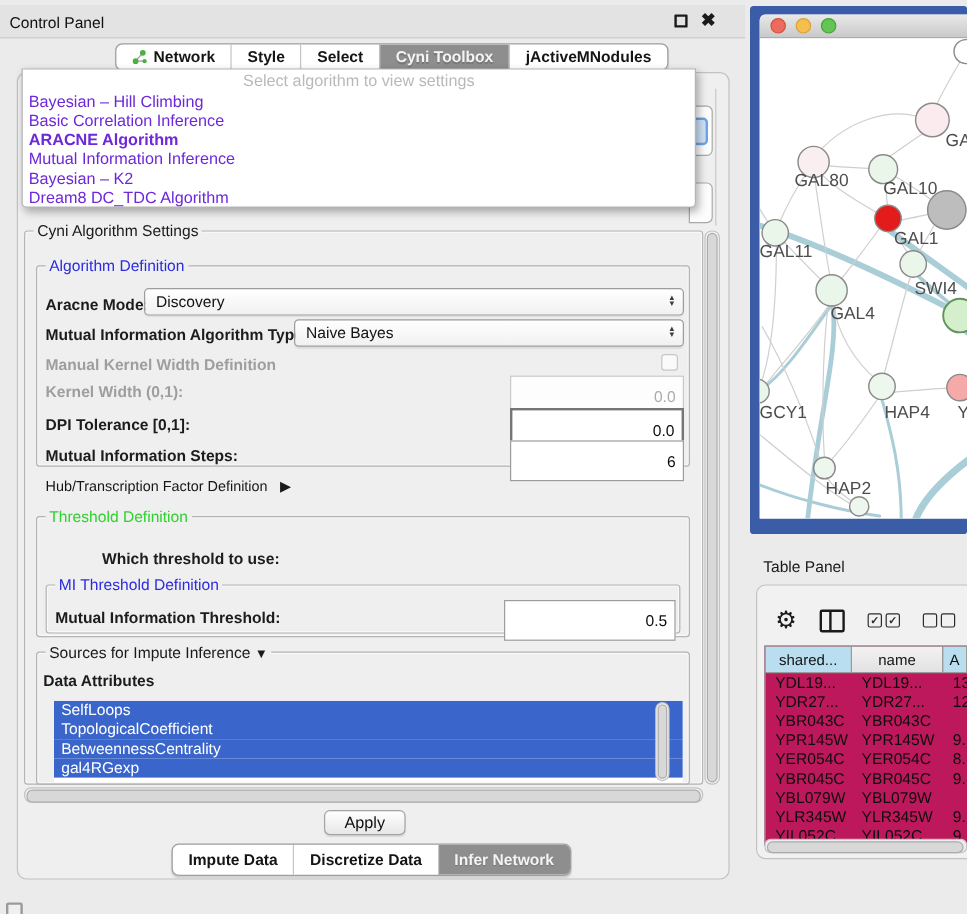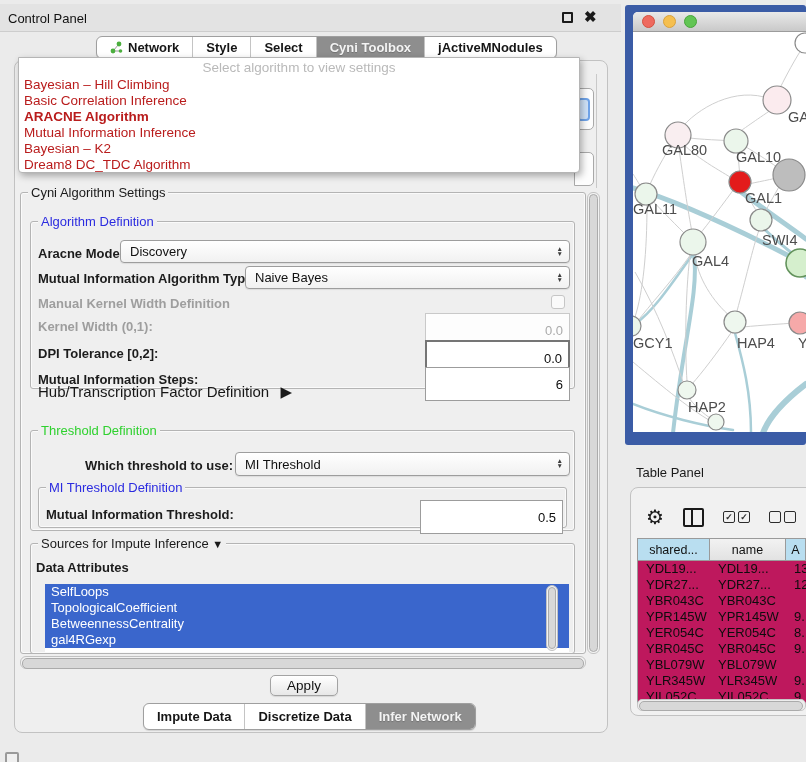--- a/index.html
+++ b/index.html
@@ -18,21 +18,21 @@
   .seg>div:first-child{border-left:none;align-items:center;}
   .seg>div.sel{background:#8e8e8e;color:#f4f4f4;text-shadow:0 1px 1px rgba(0,0,0,.2);}
   .topseg{left:96px;top:36px;height:23px;}
   .topseg>div{line-height:23px;}
   .botseg{left:143px;top:703px;height:27px;}
   .card{left:14px;top:60px;width:594px;height:673px;border:1px solid #c2c2c2;border-radius:8px;background:#efefef;}
   
   .popup{left:18px;top:57px;width:562px;height:116px;background:#fff;border:1px solid #b5b5b5;
          border-radius:0 0 4px 4px;box-shadow:2px 3px 7px rgba(0,0,0,.30);z-index:30;}
   .popup .prompt{height:19px;line-height:19px;text-align:center;color:#b9b9b9;font-size:13.5px;}
-  .popup .item{height:16px;line-height:16px;padding-left:5px;font-size:13.5px;color:#b91c1c;white-space:nowrap;}
+  .popup .item{height:16px;line-height:16px;padding-left:5px;font-size:13.5px;color:#6d28d9;white-space:nowrap;}
   .popup .item.bold{font-weight:700;}
   
   .frag{border:1px solid #a9a9a9;background:#fdfdfd;border-radius:0 5px 5px 0;z-index:1;}
   .fragblue{border:2px solid #6fa3e8;background:#cfe2f8;border-radius:4px;z-index:2;}
   .etch{background:#c9c9c9;z-index:1;}
   
   .fs{border:1px solid #b4b4b4;border-radius:3px;box-shadow:inset 0 0 0 1px #fafafa;}
   .legend{position:absolute;top:-8px;left:7px;background:#efefef;padding:0 3px;font-size:13px;color:#1a1a1a;white-space:nowrap;}
   .legend.blue{color:#2b2be0;}
   .legend.green{color:#2fd12f;}
@@ -157,41 +157,34 @@
     <span>Naive Bayes</span>
     <span class="arrows">
         <span>▲</span>
         <span>▼</span>
       </span>
   </div>
   <div class="abs lblg" style="left:38px;top:296px;">Manual Kernel Width Definition</div>
   <div class="abs cb" style="left:551px;top:295px;"></div>
   <div class="abs lblg" style="left:38px;top:319px;">Kernel Width (0,1):</div>
   <div class="abs tf dis" style="left:425px;top:313px;width:145px;height:21px;">0.0</div>
-  <div class="abs lbl" style="left:38px;top:346px;">DPI Tolerance [0,2]:</div>
+  <div class="abs lbl" style="left:38px;top:346px;">DPI Tolerance [0,1]:</div>
   <div class="abs tf focus" style="left:425px;top:340px;width:145px;height:23px;">0.0</div>
   <div class="abs lbl" style="left:38px;top:372px;">Mutual Information Steps:</div>
   <div class="abs tf" style="left:425px;top:367px;width:145px;height:21px;">6</div>
 
-  <div class="abs" style="left:38px;top:383px;font-size:15px;color:#161616;">
+  <div class="abs" style="left:38px;top:398px;font-size:12px;color:#161616;">
     <span>Hub/Transcription Factor Definition</span>
     <span class="tri" style="margin-left:7px;">▶</span>
   </div>
 
   <div class="abs fs" style="left:30px;top:430px;width:545px;height:101px;">
     <span class="legend green">Threshold Definition</span>
   </div>
   <div class="abs lbl" style="left:85px;top:458px;">Which threshold to use:</div>
-  <div class="abs combo" style="left:235px;top:452px;width:335px;height:24px;">
-    <span>MI Threshold</span>
-    <span class="arrows">
-        <span>▲</span>
-        <span>▼</span>
-      </span>
-  </div>
   <div class="abs fs" style="left:38px;top:487px;width:529px;height:41px;">
     <span class="legend blue">MI Threshold Definition</span>
   </div>
   <div class="abs lbl" style="left:46px;top:507px;">Mutual Information Threshold:</div>
   <div class="abs tf" style="left:420px;top:500px;width:143px;height:22px;">0.5</div>
 
   <div class="abs fs" style="left:30px;top:543px;width:545px;height:111px;">
     <span class="legend"><span>Sources for Impute Inference</span> <span class="tri" style="font-size:11px;">▼</span></span>
   </div>
   <div class="abs lbl" style="left:36px;top:560px;">Data Attributes</div>

